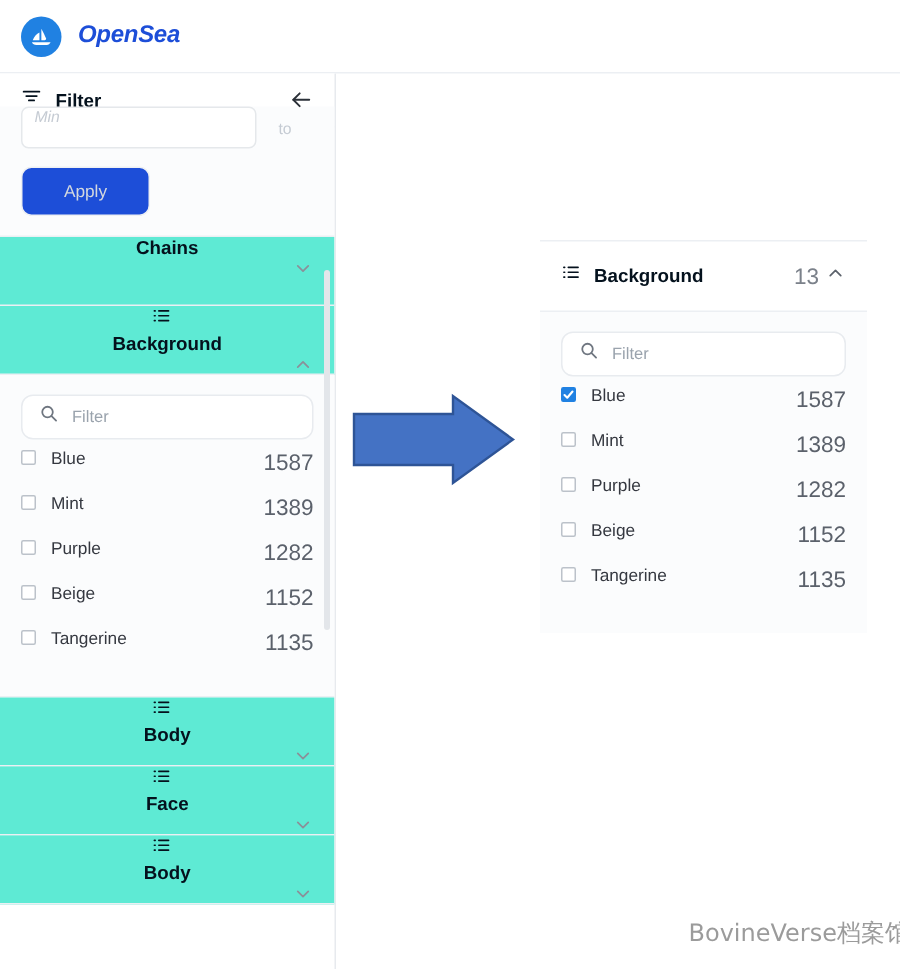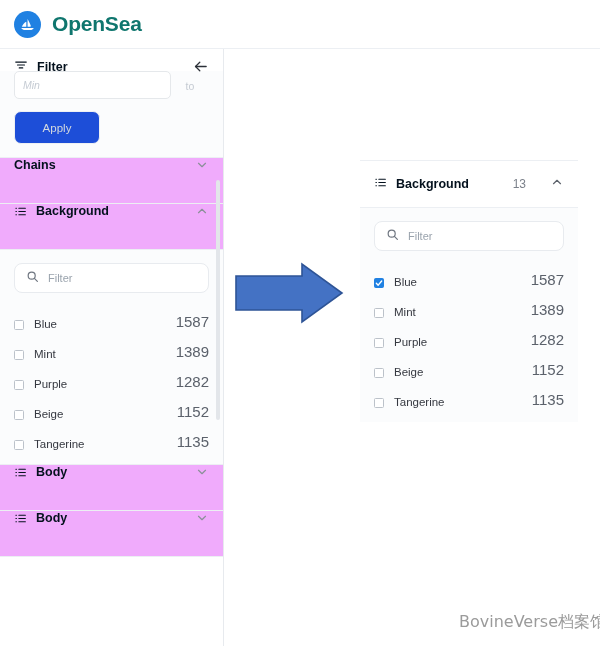--- a/index.html
+++ b/index.html
@@ -16,22 +16,23 @@
     position:absolute;left:0;top:0;width:600px;height:49px;
     background:#ffffff;border-bottom:1px solid #eceff3;
     display:flex;align-items:center;padding-left:14px;box-sizing:border-box;
   }
   .logo-circle{
     width:27px;height:27px;border-radius:50%;background:#2081E2;
     display:flex;align-items:center;justify-content:center;flex:0 0 auto;
   }
   .logo-circle svg{display:block;}
   .brand-name{
-    margin-left:11px;font-size:21px;font-weight:bold;color:#0f766e;
+    margin-left:11px;font-size:16px;font-weight:bold;color:#1d4ed8;
     letter-spacing:-0.2px;
+    font-style:italic;
   }
 
   
   .sidebar{
     position:absolute;left:0;top:49px;width:224px;height:597px;
     background:#ffffff;border-right:1px solid #e7eaee;
     box-sizing:border-box;overflow:hidden;
   }
   .sb-header{
     height:36px;display:flex;align-items:center;padding:0 14px;
@@ -45,55 +46,56 @@
   .filter-icon{display:block;}
 
   
   .price-block{
     padding:0 14px 13px 14px;border-bottom:1px solid #eceff3;
     background:#fbfcfd;
   }
   .price-row{display:flex;align-items:flex-end;margin-top:-14px;}
   .price-inp{
     flex:1;height:28px;border:1px solid #e5e8eb;border-radius:5px;
-    background:#fff;box-sizing:border-box;display:flex;align-items:center;
+    background:#fff;box-sizing:border-box;display:flex;align-items:flex-start;
     padding:0 8px;font-size:10.5px;color:#c5cbd3;font-style:italic;
   }
   .price-to{
     width:38px;text-align:center;font-size:10.5px;color:#c5cbd3;
     padding-bottom:7px;
   }
   .apply-btn{
     margin-top:12px;width:84px;height:31px;border:1px solid #eef0f3;
     border-radius:7px;background:#1d4ed8;display:flex;align-items:center;
     justify-content:center;font-size:11.5px;color:#d3d8de;cursor:pointer;
   }
 
   
   .sec-row{
-    height:46px;display:flex;align-items:flex-start;padding:0 14px;
+    height:46px;display:flex;align-items:center;padding:0 14px;
     border-bottom:1px solid #eceff3;box-sizing:border-box;cursor:pointer;
-    background:#f0abfc;
+    background:#5eead4;
+    flex-direction:column;
   }
   .sec-row .lbl{font-size:12.5px;font-weight:bold;color:#04111d;}
   .sec-row .list-icon{margin-right:9px;}
   .sec-row .chev{margin-left:auto;}
 
   
   .sec-body{
     background:#fbfcfd;border-bottom:1px solid #eceff3;padding:13px 14px 14px 14px;
   }
   .search-box{
     height:30px;border:1px solid #e8ebef;border-radius:8px;background:#fff;
     display:flex;align-items:center;padding:0 11px;box-sizing:border-box;
   }
   .search-box .ph{font-size:11px;color:#9aa3ad;margin-left:9px;}
 
   .opt-row{
-    height:30px;display:flex;align-items:flex-end;font-size:11.5px;color:#353840;
+    height:30px;display:flex;align-items:flex-start;font-size:11.5px;color:#353840;
   }
   .opt-row .cnt{margin-left:auto;color:#5b616b;font-size:15px;}
   .cbx{
     width:10px;height:10px;border:1px solid #bcc2ca;border-radius:1.5px;
     background:#fff;margin-right:10px;flex:0 0 auto;box-sizing:border-box;
   }
   .cbx.checked{
     background:#2081E2;border-color:#2081E2;
     display:flex;align-items:center;justify-content:center;
   }
@@ -114,21 +116,21 @@
   .panel{
     position:absolute;left:360px;top:160px;width:218px;
     background:#ffffff;border-top:1px solid #eceff3;
     box-sizing:border-box;
   }
   .panel-head{
     height:47px;display:flex;align-items:center;padding:0 14px;
     border-bottom:1px solid #eceff3;box-sizing:border-box;cursor:pointer;
   }
   .panel-head .lbl{font-size:12.5px;font-weight:bold;color:#04111d;margin-left:9px;}
-  .panel-head .badge{margin-left:auto;font-size:12px;color:#7b818a;margin-right:24px;}
+  .panel-head .badge{margin-left:auto;font-size:15px;color:#7b818a;margin-right:4px;}
   .panel-body{background:#fbfcfd;padding:13px 14px 14px 14px;}
 
   
   .watermark{
     position:absolute;left:459px;top:612px;font-size:16px;color:#9b9b9b;
     font-family:"DejaVu Sans",sans-serif;white-space:nowrap;
   }
 </style>
 </head>
 <body>
@@ -254,20 +256,38 @@
       </svg>
     </span>
     <span class="lbl">Body</span>
     <span class="chev">
       <svg width="14" height="14" viewBox="0 0 24 24" fill="none" stroke="#8a9099" stroke-width="2" stroke-linecap="round" stroke-linejoin="round">
           <polyline points="6,9 12,15 18,9"></polyline>
         </svg>
     </span>
   </div>
 
+  <div class="sec-row">
+    <span class="list-icon">
+      <svg width="13" height="13" viewBox="0 0 24 24" fill="none" stroke="#04111d" stroke-width="2" stroke-linecap="round">
+        <line x1="9" y1="6" x2="21" y2="6"></line>
+          <line x1="9" y1="12" x2="21" y2="12"></line>
+          <line x1="9" y1="18" x2="21" y2="18"></line>
+        <line x1="3.5" y1="6" x2="4.5" y2="6"></line>
+          <line x1="3.5" y1="12" x2="4.5" y2="12"></line>
+          <line x1="3.5" y1="18" x2="4.5" y2="18"></line>
+      </svg>
+    </span>
+    <span class="lbl">Face</span>
+    <span class="chev">
+      <svg width="14" height="14" viewBox="0 0 24 24" fill="none" stroke="#8a9099" stroke-width="2" stroke-linecap="round" stroke-linejoin="round">
+          <polyline points="6,9 12,15 18,9"></polyline>
+        </svg>
+    </span>
+  </div>
 
   <div class="sec-row">
     <span class="list-icon">
       <svg width="13" height="13" viewBox="0 0 24 24" fill="none" stroke="#04111d" stroke-width="2" stroke-linecap="round">
         <line x1="9" y1="6" x2="21" y2="6"></line>
           <line x1="9" y1="12" x2="21" y2="12"></line>
           <line x1="9" y1="18" x2="21" y2="18"></line>
         <line x1="3.5" y1="6" x2="4.5" y2="6"></line>
           <line x1="3.5" y1="12" x2="4.5" y2="12"></line>
           <line x1="3.5" y1="18" x2="4.5" y2="18"></line>

